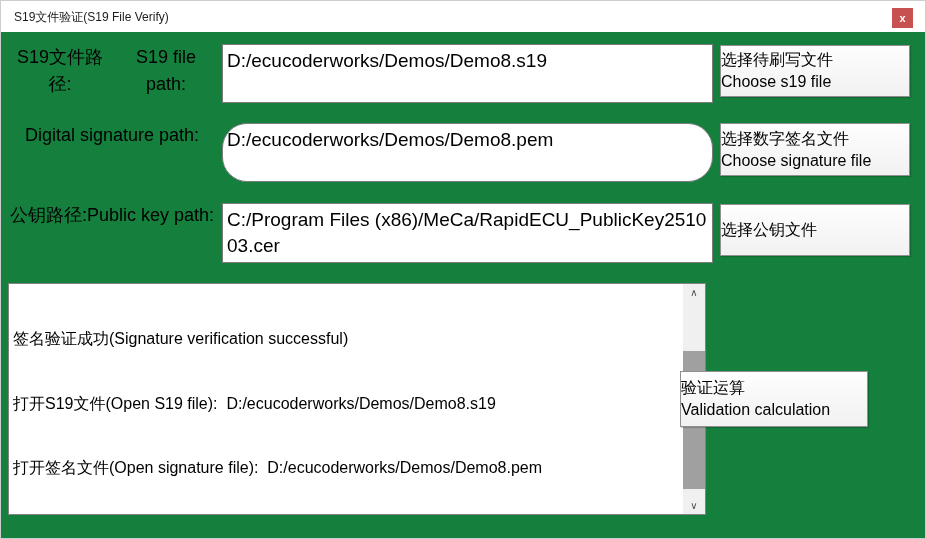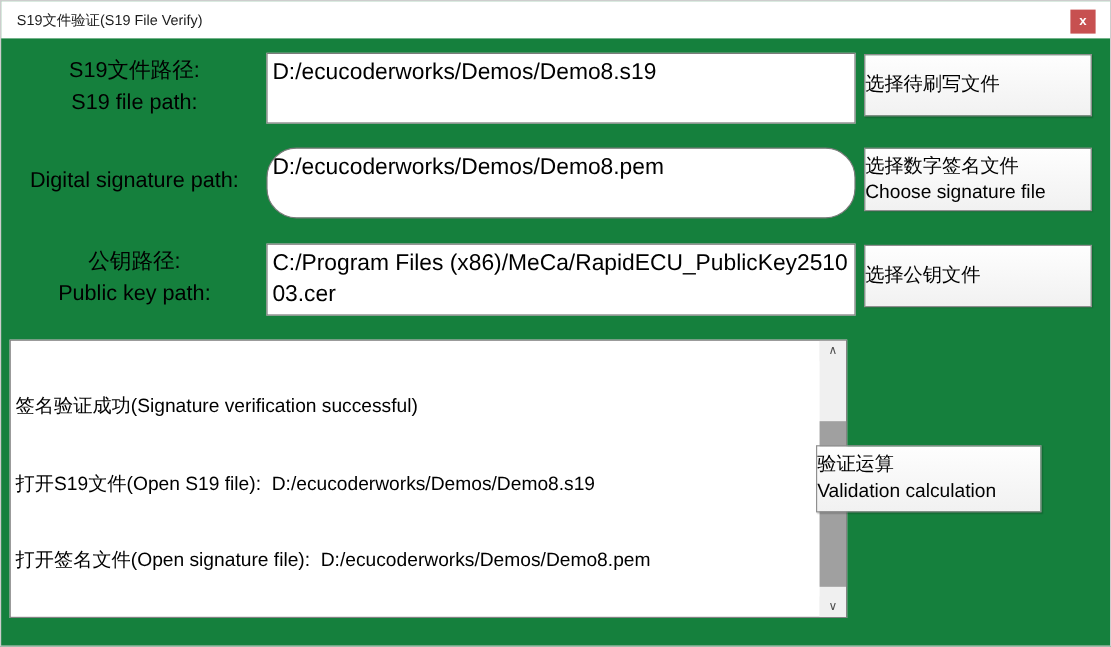--- a/index.html
+++ b/index.html
@@ -2,21 +2,21 @@
 <html><head>
 <meta charset="utf-8">
 <style>
   html,body{margin:0;padding:0;}
   body{width:926px;height:539px;font-family:"Liberation Sans","DejaVu Sans",sans-serif;background:#ffffff;}
   .win{position:relative;width:926px;height:539px;background:#15803d;box-shadow:inset 0 0 0 1px #cdcdcd;overflow:hidden;}
   .titlebar{position:absolute;left:1px;top:1px;right:1px;height:31px;background:#ffffff;}
   .title{position:absolute;left:13px;top:8px;font-size:12px;color:#1c1c1c;white-space:nowrap;}
   .close{position:absolute;right:12px;top:7px;width:21px;height:20px;background:#c75050;color:#ffffff;
          display:flex;align-items:center;justify-content:center;font-size:11px;font-weight:bold;cursor:default;}
-  .label{position:absolute;left:6px;width:212px;display:flex;flex-direction:column;justify-content:center;
+  .label{position:absolute;left:6px;width:212px;display:flex;flex-direction:row;justify-content:center;
          text-align:center;font-size:18px;line-height:27px;color:#000;}
   .input{position:absolute;left:222px;width:481px;background:#ffffff;border:1px solid #7b7b7b;
          padding:3px 4px;font-size:19px;line-height:26px;color:#000;word-break:break-all;overflow:hidden;white-space:pre-wrap;}
   .btn{position:absolute;left:720px;width:188px;background:linear-gradient(180deg,#fefefe,#f1f1f1);
        border:1px solid #8f8f8f;box-shadow:1px 1px 1px rgba(0,0,0,0.18);
        display:flex;flex-direction:column;justify-content:center;text-align:left;
        font-size:16px;line-height:22px;color:#000;cursor:default;}
   .log{position:absolute;left:8px;top:283px;width:696px;height:230px;background:#ffffff;border:1px solid #828282;overflow:hidden;}
   .log-text{position:absolute;left:0;top:0;right:22px;bottom:0;padding:1px 2px 0 4px;
             font-size:16px;line-height:21.5px;color:#000;word-break:break-all;white-space:pre-wrap;}
@@ -39,20 +39,21 @@
     </div>
   </div>
 
   <div class="label" style="top:44px;height:56px;">
     <div>S19文件路径:</div>
     <div>S19 file path:</div>
   </div>
   <div class="input" style="top:44px;height:51px;">D:/ecucoderworks/Demos/Demo8.s19</div>
   <div class="btn" style="top:45px;height:50px;">
     <div>选择待刷写文件</div>
+    <div>Choose s19 file</div>
   </div>
 
   <div class="label" style="top:122px;height:56px;">
     <div>Digital signature path:</div>
   </div>
   <div class="input" style="top:123px;height:51px;border-radius:25px;">D:/ecucoderworks/Demos/Demo8.pem</div>
   <div class="btn" style="top:123px;height:51px;">
     <div>选择数字签名文件</div>
     <div>Choose signature file</div>
   </div>

